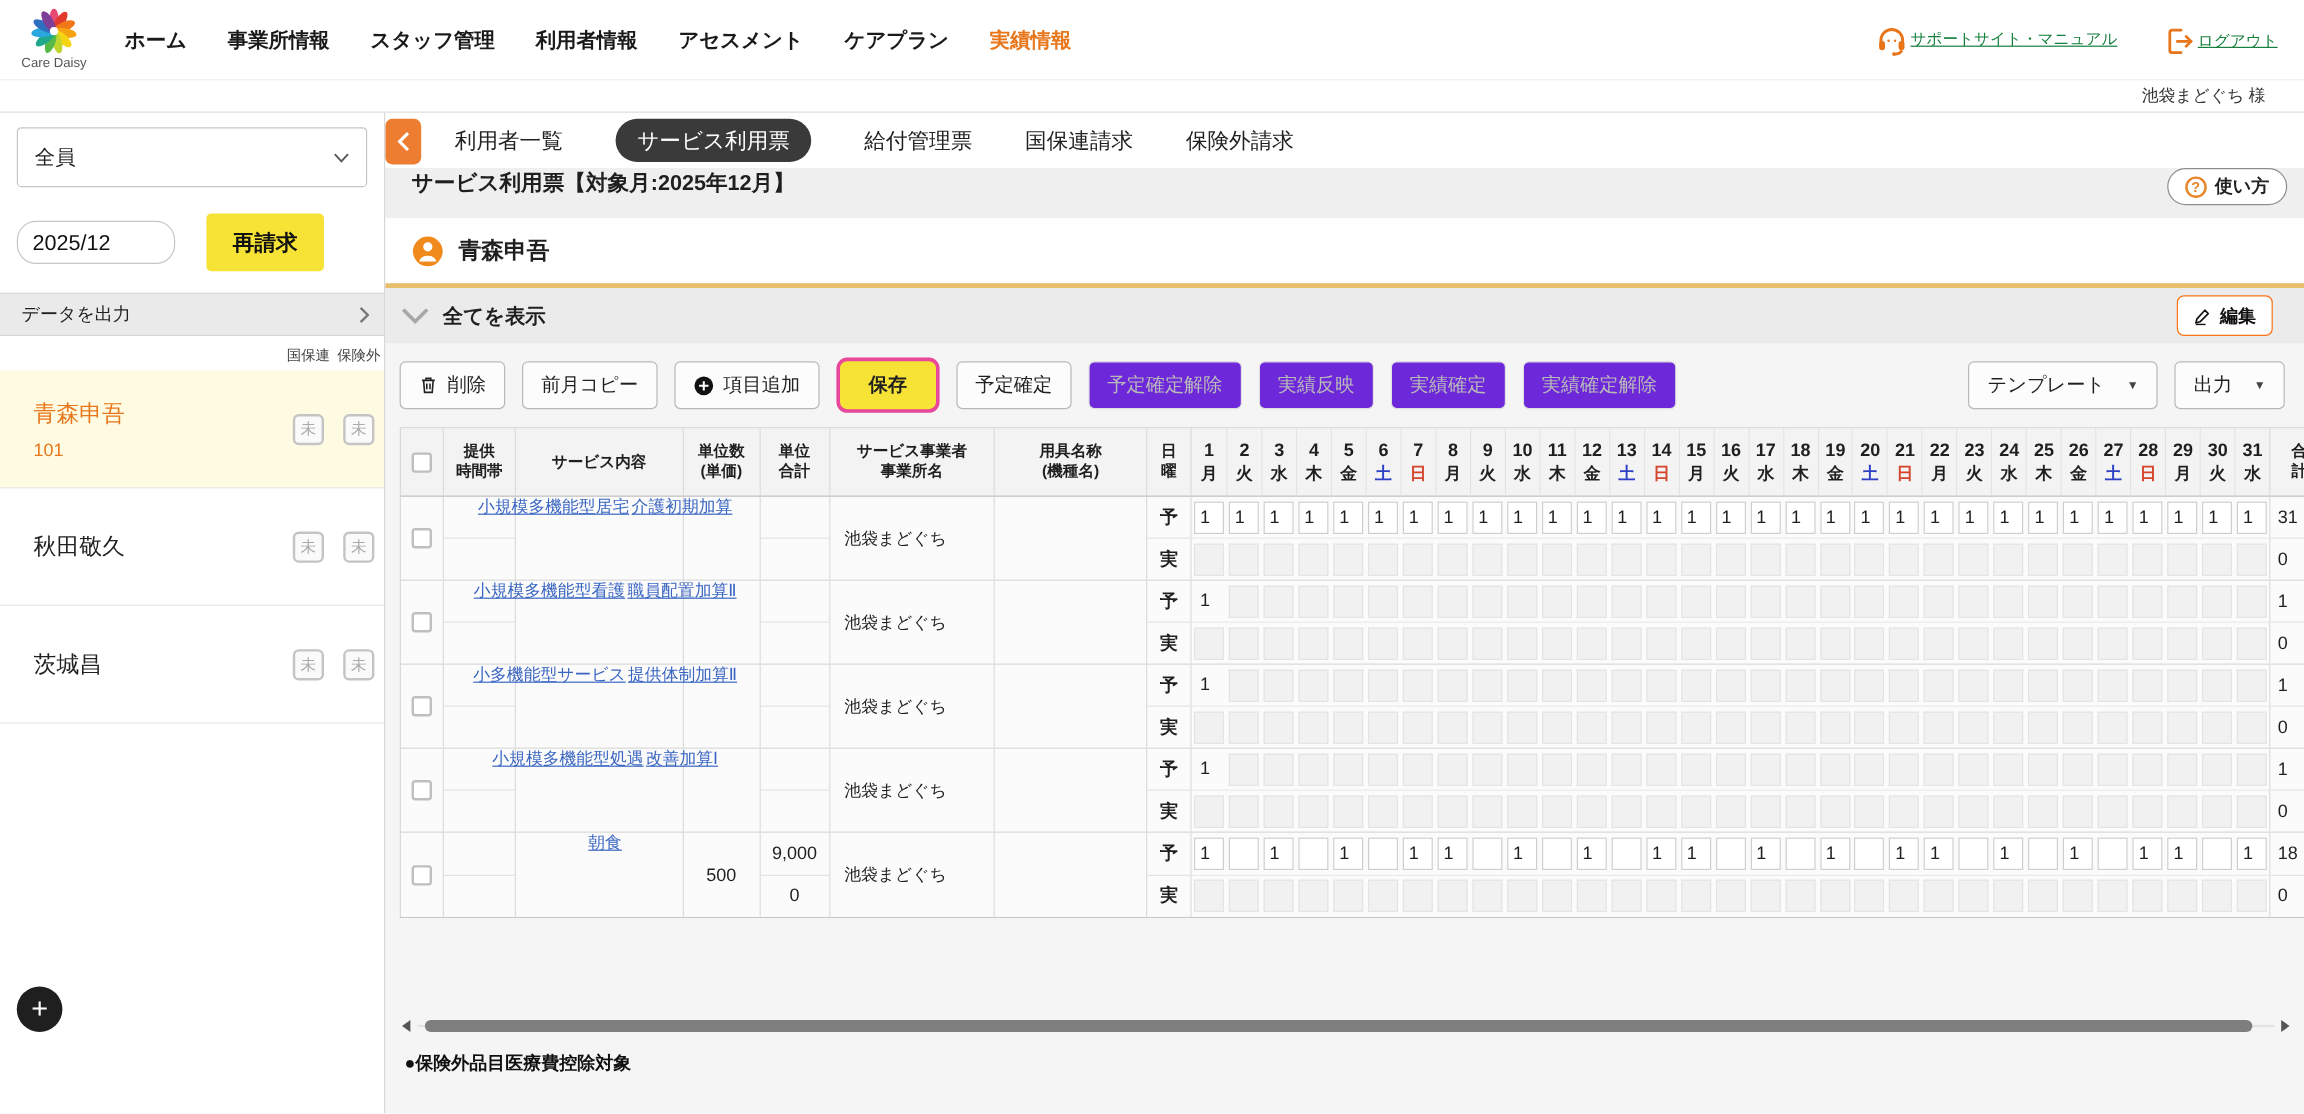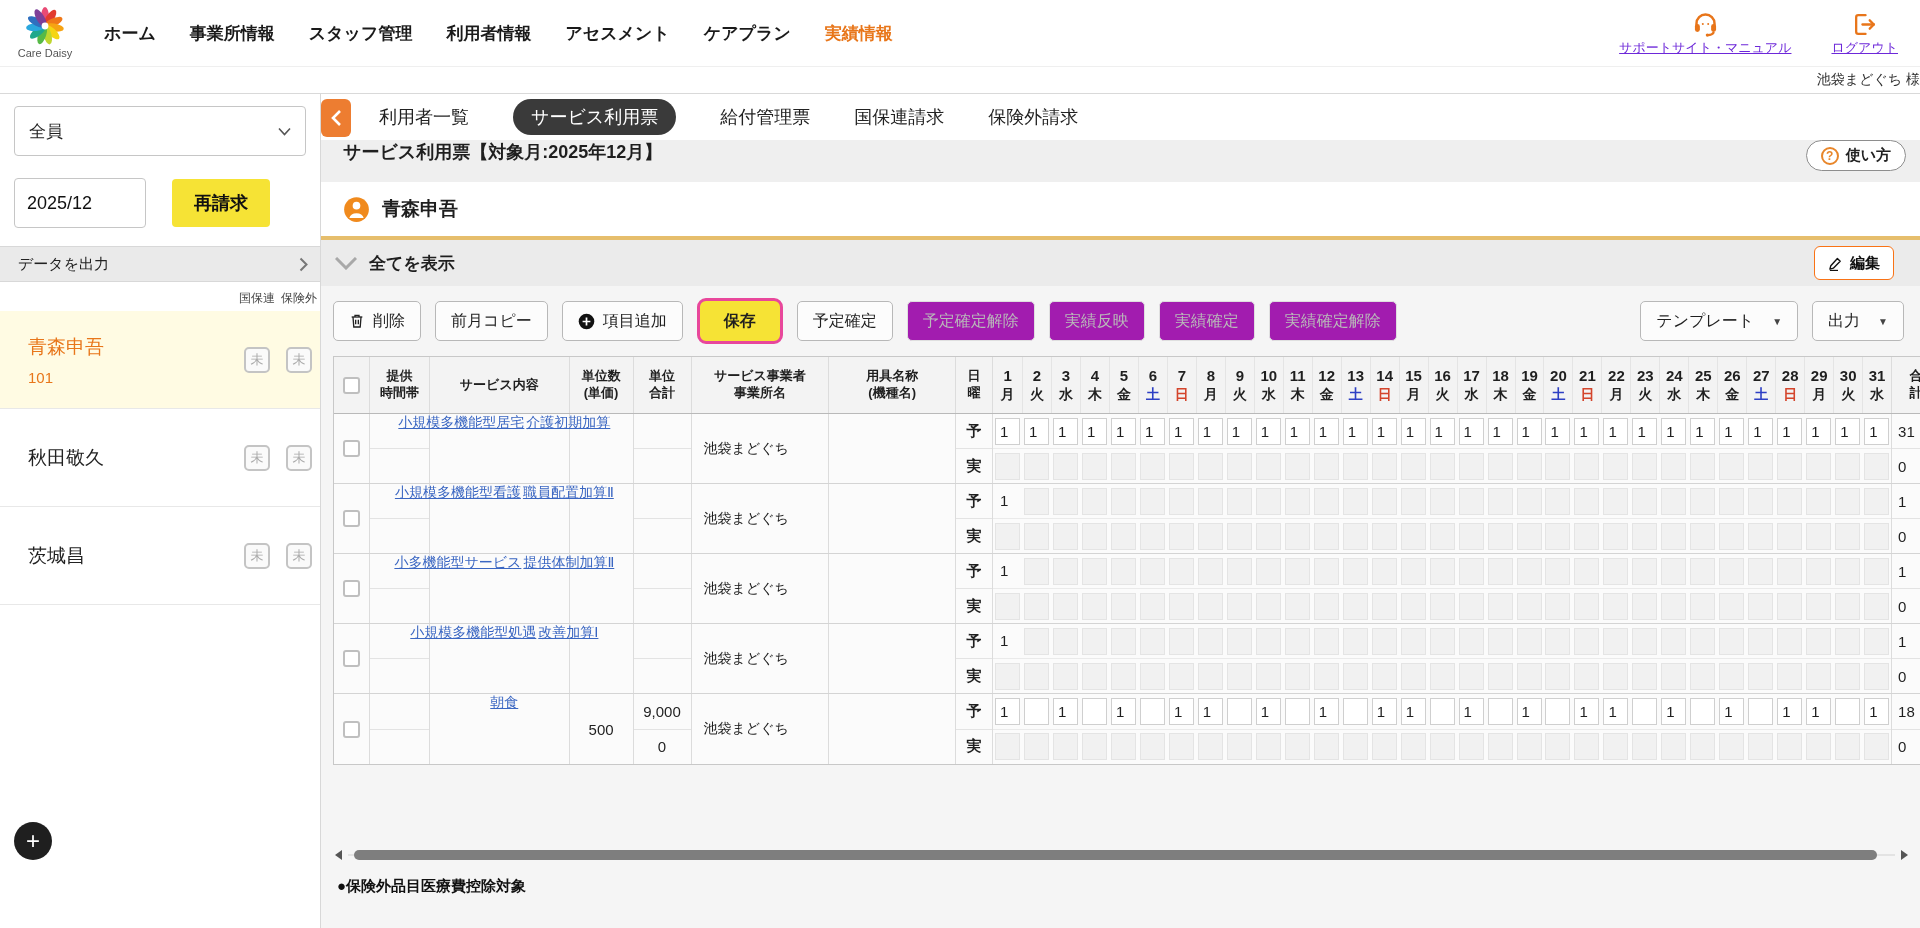--- a/index.html
+++ b/index.html
@@ -8,29 +8,29 @@
 button{font-family:inherit;cursor:pointer}
 a{cursor:pointer}
 
 .topbar{height:66px;display:flex;align-items:center;background:#fff}
 .logo{display:flex;flex-direction:column;align-items:center;margin-left:12px;width:66px}
 .logo-text{font-size:11px;color:#555;margin-top:-2px;white-space:nowrap}
 .main-nav{display:flex;gap:34px;margin-left:26px;align-items:center}
 .nav-item{font-size:17px;font-weight:bold;color:#1a1a1a;text-decoration:none;white-space:nowrap}
 .nav-item.active{color:#E8761A}
 .top-links{margin-left:auto;display:flex;gap:40px;padding-right:22px;align-items:flex-end}
-.top-link{display:flex;flex-direction:column;align-items:center;gap:2px;text-decoration:none;color:#6d28d9}
+.top-link{display:flex;flex-direction:row;align-items:center;gap:2px;text-decoration:none;color:#15803d}
 .top-link span{font-size:13px;text-decoration:underline;white-space:nowrap}
-.account-strip{height:26px;border-bottom:1px solid #D9D9D9;border-top:1px solid #EFEFEF;display:flex;justify-content:flex-end;align-items:center;padding-right:0;font-size:14px;color:#333;background:#fff}
+.account-strip{height:26px;border-bottom:1px solid #D9D9D9;border-top:1px solid #EFEFEF;display:flex;justify-content:flex-end;align-items:center;padding-right:32px;font-size:14px;color:#333;background:#fff}
 
 .layout{display:flex;height:834px}
 .sidebar{width:320px;min-width:320px;border-right:1px solid #D8D8D8;position:relative;background:#fff}
 .scope-select{margin:12px 14px 0;height:48px;border:1px solid #C6C6C6;border-radius:4px;display:flex;align-items:center;justify-content:space-between;padding:0 14px;font-size:17px;background:#fff;cursor:pointer}
 .date-row{margin:22px 14px 0;display:flex;gap:26px;align-items:center}
-.month-input{width:132px;height:50px;border:1px solid #C6C6C6;border-radius:4px;font-size:18px;padding:0 12px;box-sizing:border-box;font-family:inherit;color:#111}
+.month-input{width:132px;height:36px;border:1px solid #C6C6C6;border-radius:16px;font-size:18px;padding:0 12px;box-sizing:border-box;font-family:inherit;color:#111}
 .rebill{width:98px;height:48px;background:#F6E335;border:none;border-radius:4px;font-size:18px;font-weight:bold;color:#111}
 .export-row{margin-top:18px;height:34px;background:#EAEAEA;border-top:1px solid #D8D8D8;border-bottom:1px solid #D8D8D8;display:flex;align-items:center;justify-content:space-between;padding:0 12px 0 18px;font-size:15px;color:#222;cursor:pointer}
 .status-headers{display:flex;justify-content:flex-end;gap:16px;padding:8px 8px 4px 0;font-size:12px;color:#444}
 .status-headers span{width:26px;display:flex;justify-content:center;white-space:nowrap}
 .user{position:relative;height:98px;border-bottom:1px solid #E8E8E8;display:flex;flex-direction:column;justify-content:center;padding-left:28px;cursor:pointer;box-sizing:border-box}
 .user .name{font-size:19px;color:#222}
 .user.selected{background:#FFFBE3}
 .user.selected .name{color:#E8761A}
 .user .code{font-size:15px;color:#E8761A;margin-top:9px}
 .badges{position:absolute;right:8px;top:50%;transform:translateY(-50%);display:flex;gap:16px}
@@ -50,21 +50,21 @@
 .patient-row{height:54px;display:flex;align-items:center;background:#fff}
 .patient-row .pname{font-size:19px;font-weight:bold;margin-left:12px}
 .patient-row svg{margin-left:22px}
 .tanline{height:4px;background:#E6BE6C}
 .panel{flex:1;background:#F5F5F5;display:flex;flex-direction:column;min-width:0}
 .strip{height:46px;background:#EBEBEB;display:flex;align-items:center;padding:0 14px}
 .strip .showall{font-size:17px;font-weight:bold;margin-left:12px;cursor:pointer}
 .edit-btn{margin-left:auto;height:34px;background:#fff;border:1px solid #f97316;border-radius:6px;display:flex;align-items:center;gap:7px;padding:0 13px;font-size:15px;font-weight:bold;color:#111;margin-right:12px}
 .toolbar{display:flex;align-items:center;gap:14px;padding:12px 16px 12px 12px}
 .tbtn{height:40px;padding:0 15px;font-size:16px;background:#FCFCFC;border:1px solid #B8B8B8;border-radius:5px;color:#1F1F1F;display:flex;align-items:center;gap:8px;white-space:nowrap}
-.tbtn.disabled{color:#B9B9B9;border-color:#DFDFDF;background:#a21caf;cursor:default}
+.tbtn.disabled{color:#B9B9B9;border-color:#DFDFDF;background:#6d28d9;cursor:default}
 .tbtn.save{background:#F6E335;border:3px solid #E8479B;border-radius:9px;height:46px;padding:0 24px;font-weight:bold}
 .tb-right{margin-left:auto;display:flex;gap:14px}
 .caret{font-size:10px;color:#444;margin-left:10px}
 
 .table-clip{overflow:hidden;margin-left:12px;min-width:0}
 .tbl{width:1608px;background:#FBFBFB;border:1px solid #C8C8C8;box-sizing:border-box}
 .thead{display:flex;height:56px;background:#F3F3F3;border-bottom:1px solid #B9B9B9}
 .hc{display:flex;flex-direction:column;align-items:center;justify-content:center;font-size:13px;font-weight:bold;line-height:1.3;border-right:1px solid #DCDCDC;box-sizing:border-box}
 .w-chk{width:36px}.w-time{width:60px}.w-svc{width:140px}.w-units{width:64px}.w-utot{width:58px}.w-prov{width:138px}.w-equip{width:127px}.w-lbl{width:37px}.w-days{width:899px}.w-tot{width:48px;border-right:none}
 .hdays{display:flex;flex-direction:row;align-items:stretch;border-right:1px solid #DCDCDC;box-sizing:border-box}

